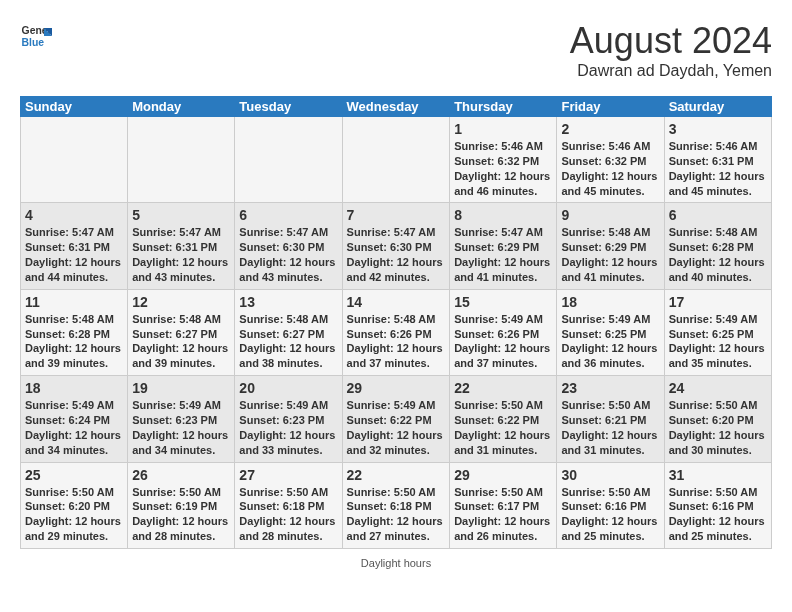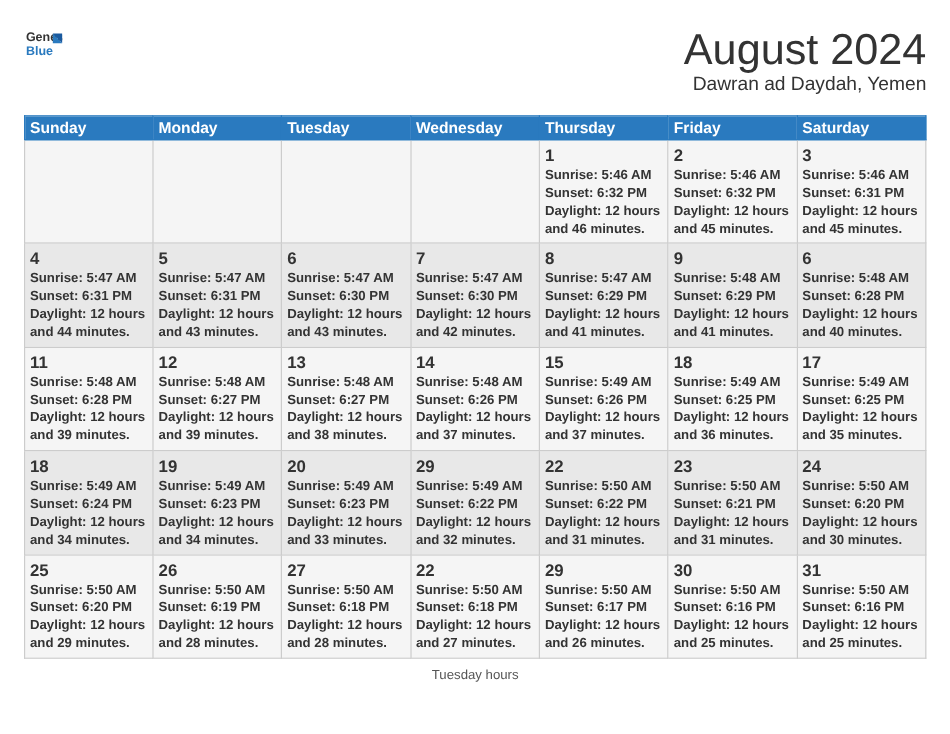--- a/index.html
+++ b/index.html
@@ -256,14 +256,14 @@
         </td>
         <td>
           <span class="day-num">31</span>
           <div class="day-info">Sunrise: 5:50 AM<br>Sunset: 6:16 PM<br>Daylight: 12 hours and 25 minutes.</div>
         </td>
       </tr>
     </tbody>
 </table>
 
 <div class="footer">
-  <span class="footer-note">Tuesday hours</span>
+  <span class="footer-note">Daylight hours</span>
 </div>
 
 </body></html>

